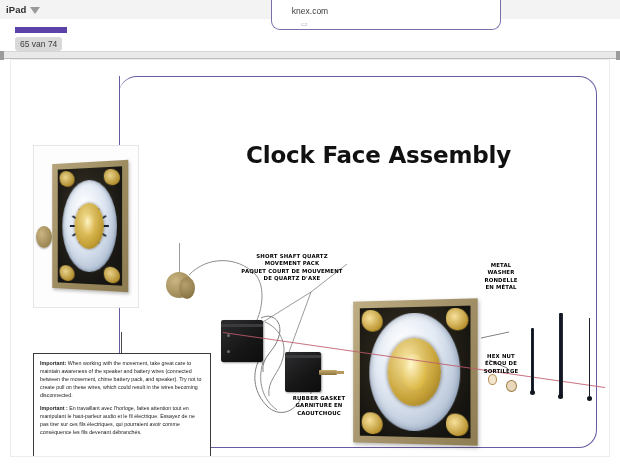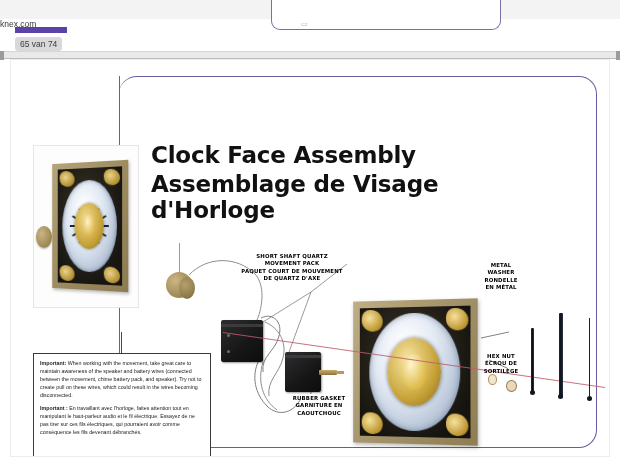--- a/index.html
+++ b/index.html
@@ -45,22 +45,22 @@
     border-radius: 2px; position: relative; padding: 1px;
   }
   .batt-icon:after{
     content:""; position:absolute; right:-3px; top:2.5px;
     width:2px; height:3.5px; background:#555; border-radius:0 1px 1px 0;
   }
   .batt-fill { height: 100%; background: #333; border-radius: 1px; }
 
   
   .url-title {
-    position: absolute; top: 19px; left: 0; width: 620px;
-    text-align: left; font-size: 8.5px; color: #3a3a3a;
+    position: absolute; top: 6px; left: 0; width: 620px;
+    text-align: center; font-size: 8.5px; color: #3a3a3a;
   }
   .tabbar {
     position: absolute; top: 0px; left: 0; width: 620px; height: 33px;
   }
   .tab-divider-l { position:absolute; left: 271px; top: 2px; width: 1px; height: 17px; background:#cfcfcf; }
   .tab-active {
     position: absolute; left: 271px; top: -18px;
     width: 230px; height: 48px;
     border: 1px solid #7d6ea8;
     border-top: none;
@@ -121,21 +121,21 @@
   .frame-line2 {
     position: absolute; border-left: 1.2px solid #6a5aa0;
     left: 108px; top: 16px; height: 69px;
   }
   .frame-line3 {
     position: absolute; border-left: 1.2px solid #6a5aa0;
     left: 108px; top: 214px; height: 174px;
   }
 
   
-  .titles { position: absolute; left: 140px; top: 82px; width: 360px; }
+  .titles { position: absolute; left: 140px; top: 82px; width: 360px; text-align: right; }
   .title-en, .title-fr {
     font-family: "DejaVu Sans", sans-serif;
     font-weight: bold; color: #111;
     letter-spacing: -0.2px;
     line-height: 1.16;
   }
   .title-en { font-size: 23px; }
   .title-fr { font-size: 23px; margin-top: 2px; }
 
   
@@ -355,20 +355,24 @@
 
   
   .bottom-gutter{
     position:absolute; left:0; bottom:0; width:620px; height:8px; background:#fff;
   }
 </style>
 </head>
 <body>
 
 <div class="status-bar">
+  <div class="sb-left">
+    <span class="sb-carrier">iPad</span>
+    <span class="wifi-icon"></span>
+  </div>
   <div class="sb-center">02:06</div>
 </div>
 
 <div class="tabbar">
   <div class="tab-divider-l"></div>
   <div class="tab-active"></div>
 </div>
 <div class="url-title">knex.com</div>
 <div class="tab-fav">▭</div>
 
@@ -386,21 +390,20 @@
 
 <div class="book-page">
   <div class="page-inner">
 
     <div class="frame-line"></div>
     <div class="frame-line2"></div>
     <div class="frame-line3"></div>
 
     <div class="titles">
       <div class="title-en">Clock Face Assembly</div>
-      <div class="title-fr">Assemblage de Visage d'Horloge</div>
     </div>
 
     <div class="photo-clock-left">
       <div class="knob"></div>
       <div class="clock-frame-outer">
         <div class="clock-frame-inner">
           <div class="corner-orn" style="left:2px;top:2px"></div>
           <div class="corner-orn" style="right:2px;top:2px"></div>
           <div class="corner-orn" style="left:2px;bottom:2px"></div>
           <div class="corner-orn" style="right:2px;bottom:2px"></div>

